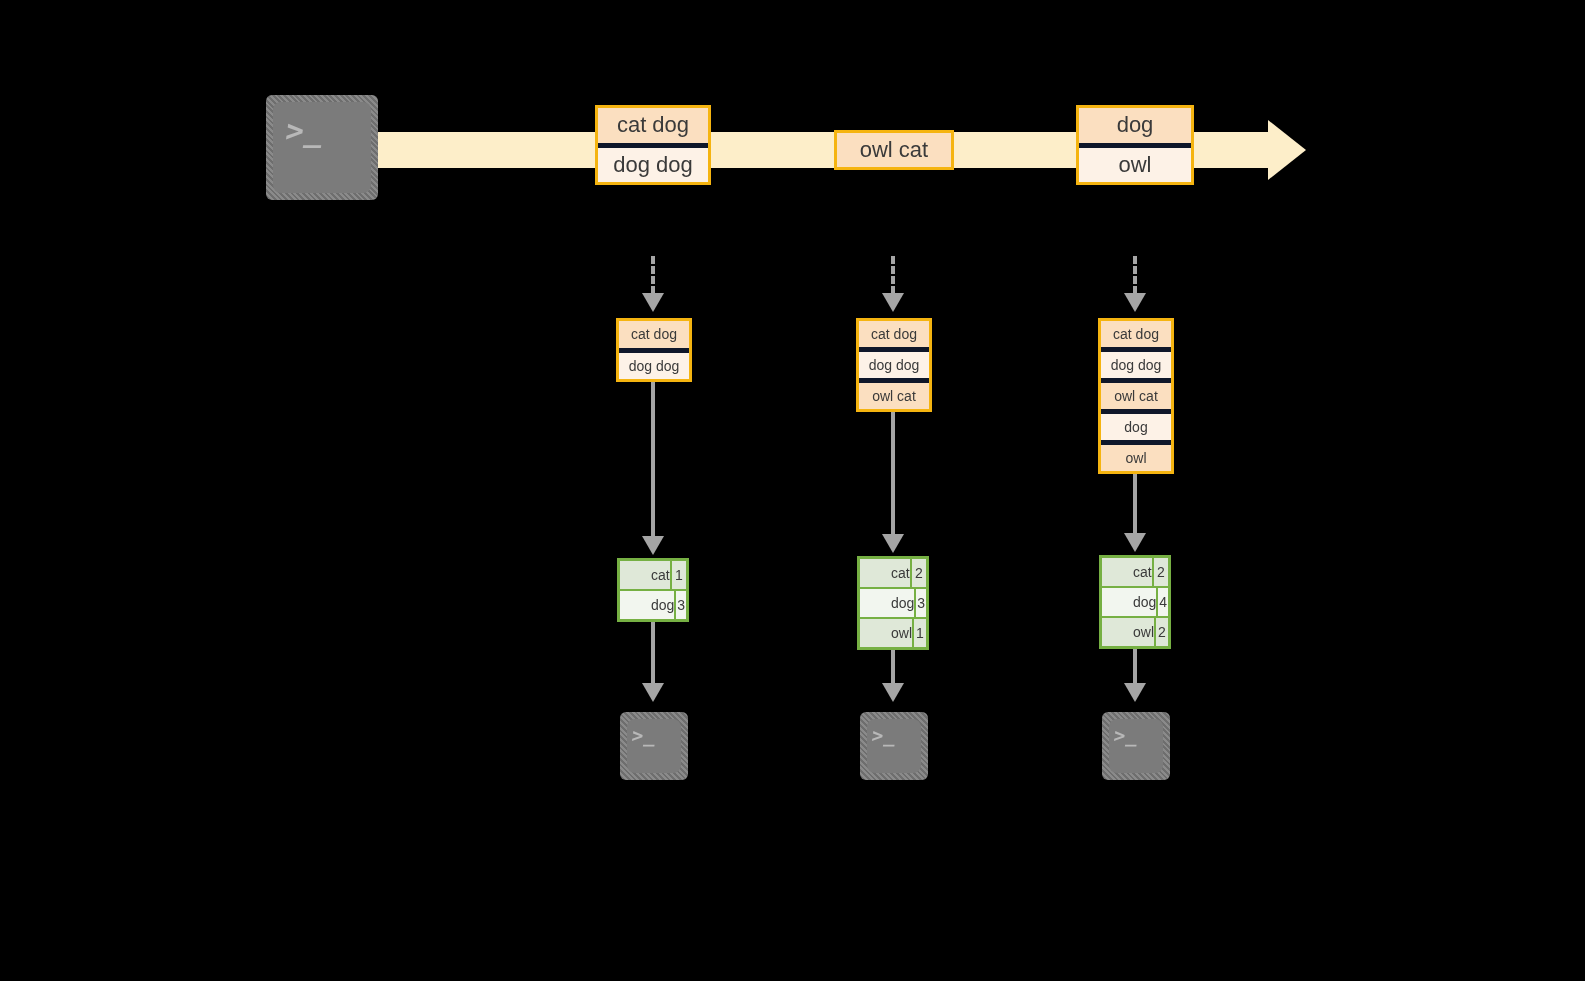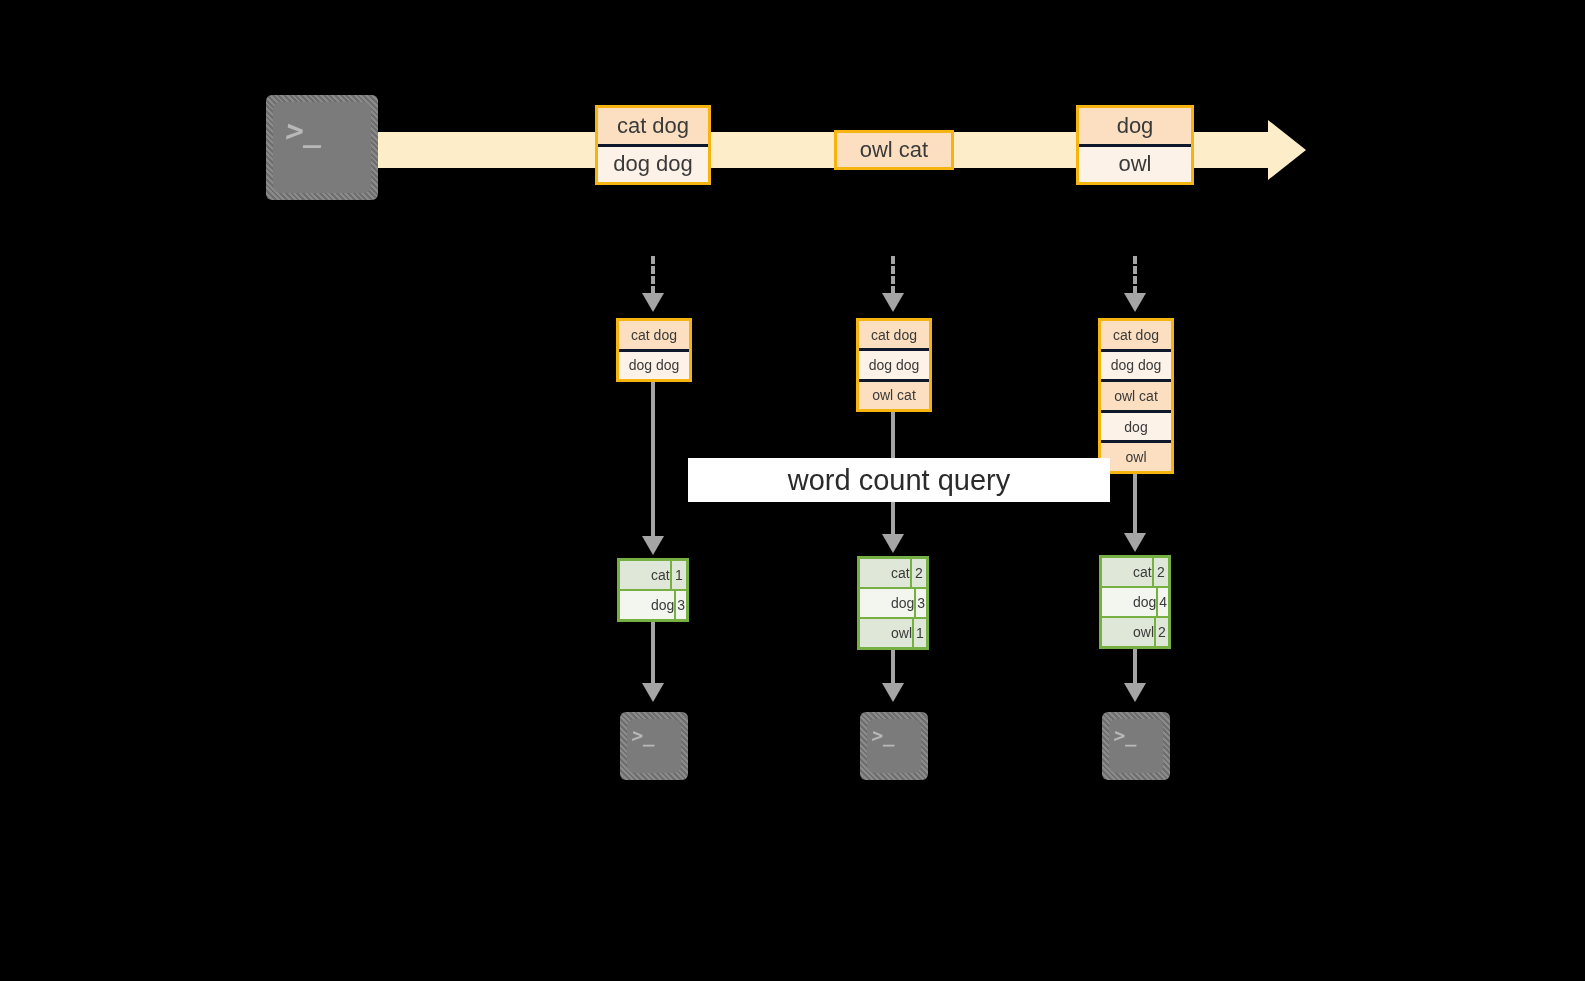--- a/index.html
+++ b/index.html
@@ -72,21 +72,21 @@
   .rec-cell {
     box-sizing: border-box;
     flex: 1 1 auto;
     display: flex;
     align-items: center;
     justify-content: center;
     color: #3a3a3a;
     text-align: center;
     white-space: nowrap;
     background: #fbdfc0;
-    border-bottom: 3px solid #0f172a;
+    border-bottom: 5px solid #0f172a;
   }
   .rec-cell:last-child { border-bottom: none; }
   .rec-cell.alt { background: #fdf2e7; }
 
   
   .res-table {
     position: absolute;
     box-sizing: border-box;
     border: 3px solid #76b043;
     background: #e2ebdc;
@@ -271,15 +271,14 @@
   </div>
 
   <div class="conn" style="left:1133px; top:649px; height:35px;"></div>
   <div class="arrowhead" style="left:1124px; top:683px;"></div>
 
   <div class="terminal" style="left:1102px; top:712px; width:68px; height:68px;">
     <div class="term-inner"></div>
     <div class="prompt" style="font-size:19px;">&gt;_</div>
   </div>
 
-  <div class="query-label" style="left:688px; top:458px; width:422px; height:44px; font-size:29px;">word count query</div>
 
 </div>
 
 </body></html>

